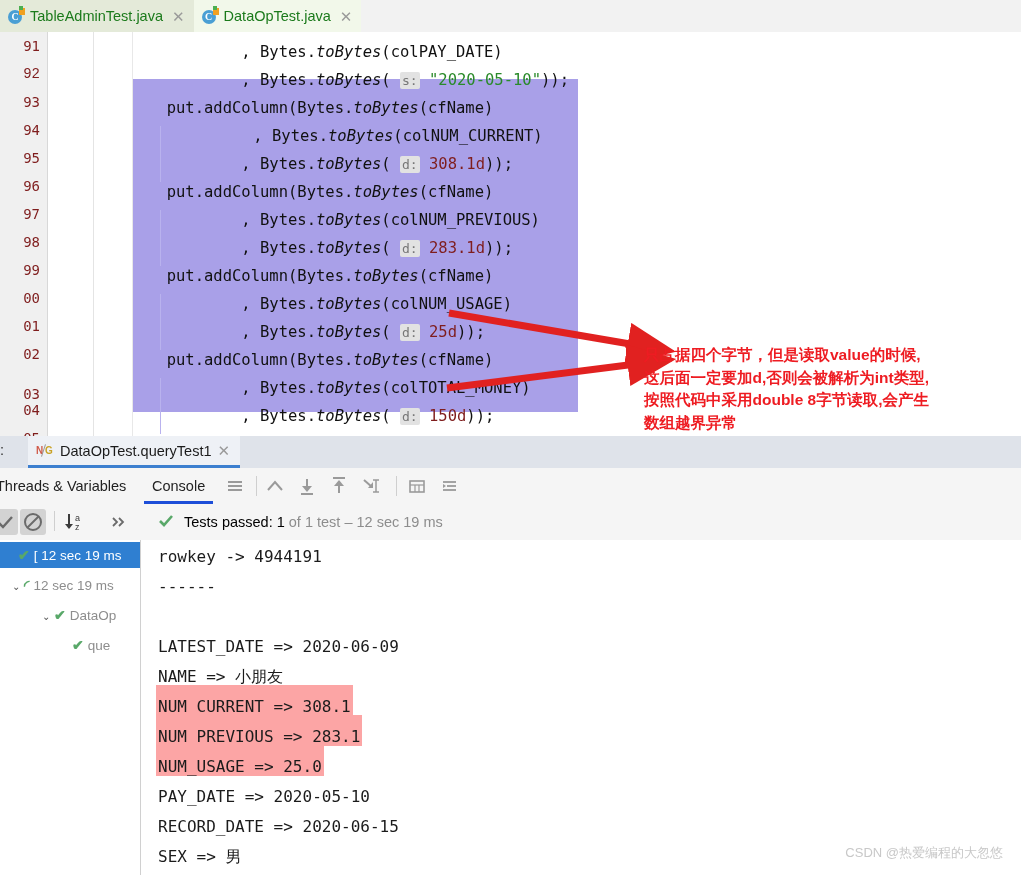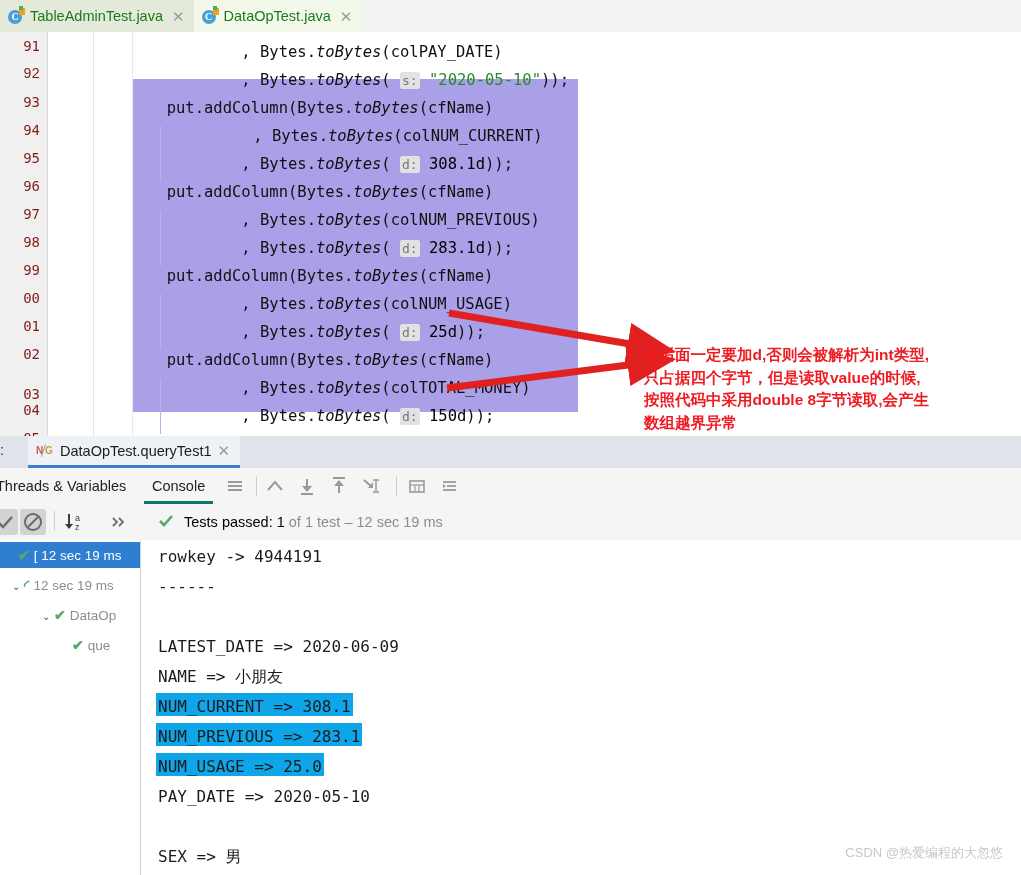--- a/index.html
+++ b/index.html
@@ -134,21 +134,21 @@
     left: 0;
     height: 28px;
     line-height: 28px;
     white-space: pre;
     font-family: "DejaVu Sans Mono", monospace;
     font-size: 15.5px;
     color: #111111;
   }
   .cline .mth { font-style: italic; color: #111111; }
   .cline .str { color: #2a8a2a; }
-  .cline .num { color: #000000; }
+  .cline .num { color: #7f1d1d; }
   .hint {
     background: #e2e2e2;
     color: #777777;
     font-size: 13px;
     border-radius: 2px;
     padding: 1px 2px;
     font-style: normal;
   }
   
   .iguide {
@@ -240,21 +240,21 @@
   }
   .subtab {
     position: absolute;
     top: 0;
     height: 36px;
     line-height: 36px;
     font-size: 14.5px;
     color: #222222;
     cursor: default;
   }
-  .subtab.sel { border-bottom: 3px solid #0f766e; box-sizing: border-box; }
+  .subtab.sel { border-bottom: 3px solid #1d4ed8; box-sizing: border-box; }
   .tbsep {
     position: absolute;
     top: 8px;
     width: 1px; height: 20px;
     background: #cfcfcf;
   }
   .tbicon {
     position: absolute;
     top: 8px;
     width: 22px; height: 20px;
@@ -334,22 +334,22 @@
     position: absolute;
     left: 17px;
     height: 30px;
     line-height: 30px;
     white-space: pre;
     font-family: "DejaVu Sans Mono", monospace;
     font-size: 16px;
     color: #1b1b1b;
   }
   .ohl {
-    background: #0ea5e9;
-    padding: 4px 2px 0 2px;
+    background: #fca5a5;
+    padding: 12px 2px 0 2px;
     margin-left: -2px;
   }
 
   #watermark {
     position: absolute;
     right: 18px; bottom: 13px;
     font-size: 13px;
     color: #c8c8c8;
     font-family: "Liberation Sans", sans-serif;
     white-space: nowrap;
@@ -429,22 +429,22 @@
 <svg id="overlay" viewBox="0 0 1021 875">
   <defs>
     <marker id="ah" markerWidth="7" markerHeight="7" refX="1.2" refY="3" orient="auto">
       <path d="M0,0 L7,3 L0,6 z" fill="#e12120"></path>
     </marker>
   </defs>
   <line x1="449" y1="313" x2="636" y2="345" stroke="#e12120" stroke-width="7" marker-end="url(#ah)"></line>
   <line x1="447" y1="388" x2="636" y2="364" stroke="#e12120" stroke-width="7" marker-end="url(#ah)"></line>
 </svg>
 <div id="annotation">
+    <div>只占据四个字节，但是读取value的时候,</div>
     <div>这后面一定要加d,否则会被解析为int类型,</div>
-    <div>只占据四个字节，但是读取value的时候,</div>
     <div>按照代码中采用double 8字节读取,会产生</div>
     <div>数组越界异常</div>
   </div>
 
 <div id="runwin">
 
   <div id="runtabbar">
     <span id="runwin-label">:</span>
     <div id="runtab">
       <span class="ngicon">
@@ -572,18 +572,19 @@
     </div>
   <div id="console">
       <div class="oline" style="top: 2px;"><span>rowkey -&gt; 4944191</span></div>
       <div class="oline" style="top: 32px;"><span>------</span></div>
       <div class="oline" style="top: 92px;"><span>LATEST_DATE =&gt; 2020-06-09</span></div>
       <div class="oline" style="top: 122px;"><span>NAME =&gt; 小朋友</span></div>
       <div class="oline" style="top: 152px;"><span class="ohl">NUM_CURRENT =&gt; 308.1</span></div>
       <div class="oline" style="top: 182px;"><span class="ohl">NUM_PREVIOUS =&gt; 283.1</span></div>
       <div class="oline" style="top: 212px;"><span class="ohl">NUM_USAGE =&gt; 25.0</span></div>
       <div class="oline" style="top: 242px;"><span>PAY_DATE =&gt; 2020-05-10</span></div>
+      <div class="oline" style="top: 272px;"><span>RECORD_DATE =&gt; 2020-06-15</span></div>
       <div class="oline" style="top: 302px;"><span>SEX =&gt; 男</span></div>
       <div class="oline" style="top: 332px;"></div>
     </div>
 </div>
 
 <div id="watermark">CSDN @热爱编程的大忽悠</div>
 
 </body></html>

